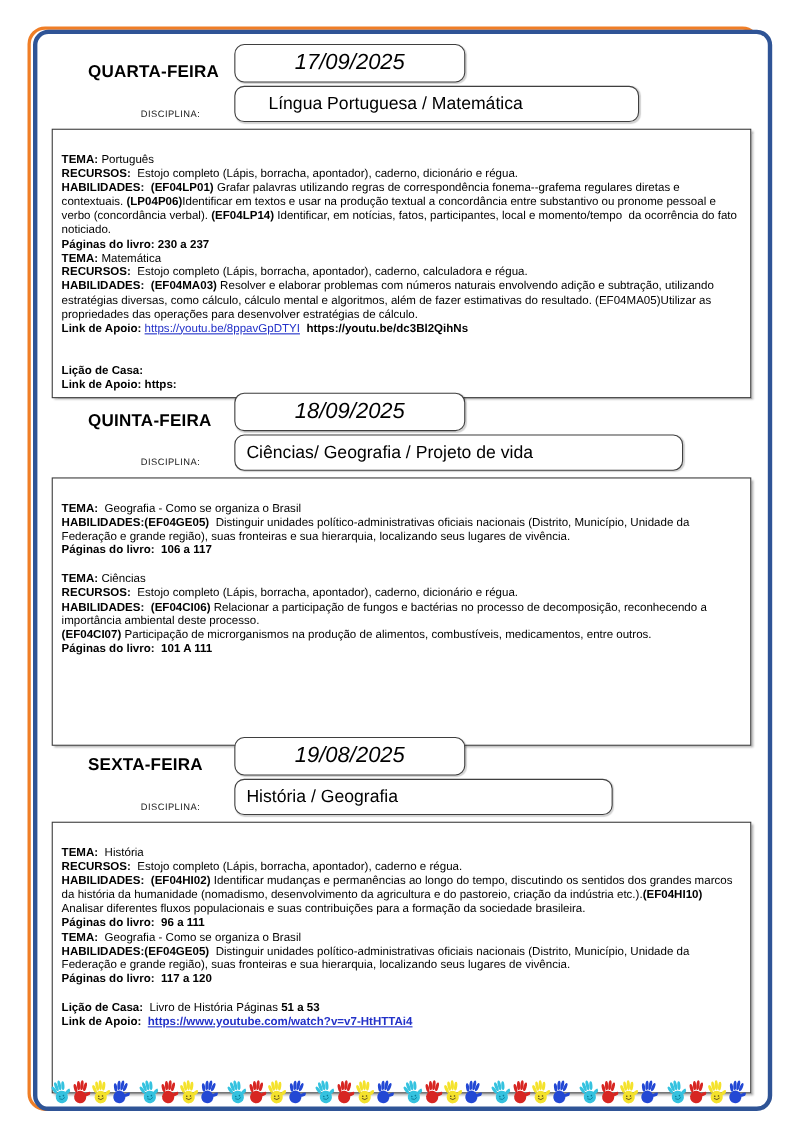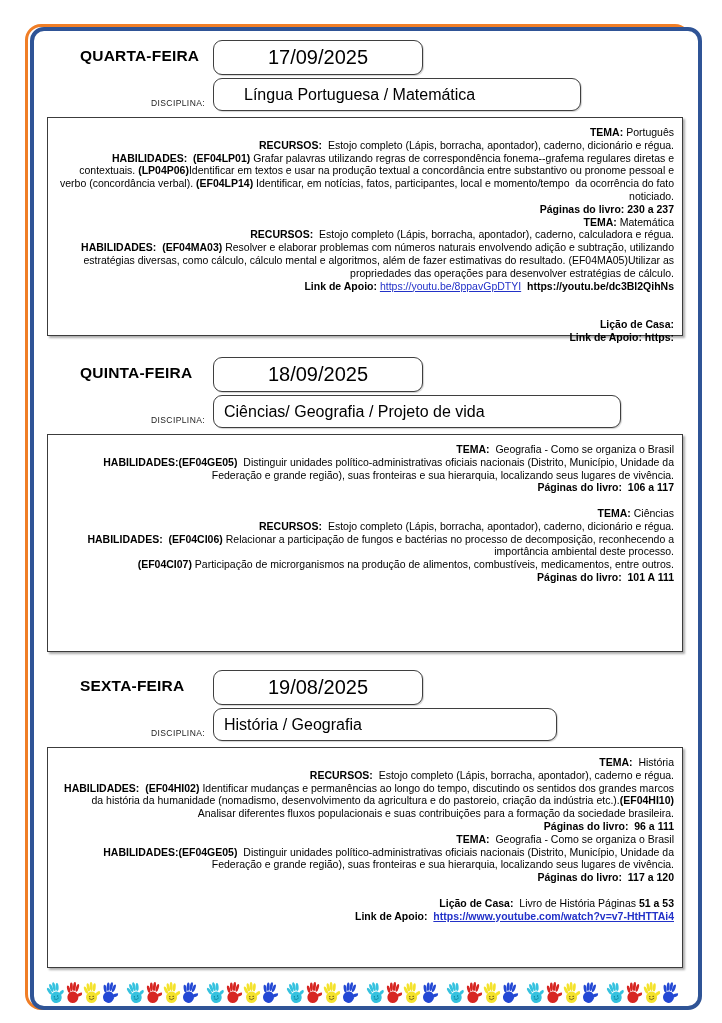--- a/index.html
+++ b/index.html
@@ -17,41 +17,41 @@
     position:absolute;left:25px;top:24px;width:660px;height:980px;
     border:3px solid var(--orange);border-radius:16px;
   }
   .border-blue{
     position:absolute;left:30px;top:27px;width:664px;height:975px;
     border:4px solid var(--blue);border-radius:14px;background:#fff;
   }
   .day{position:absolute;left:47px;width:636px;}
   .day1{top:40px;} .day2{top:357px;} .day3{top:670px;}
   .day-label{
-    position:absolute;left:33px;top:7px;margin:0;
+    position:absolute;left:33px;top:17px;margin:0;
     font-size:15.5px;font-weight:700;letter-spacing:.2px;
   }
   .field{
     position:absolute;border:1.6px solid var(--field-border);border-radius:9px;
     background:#fff;display:flex;align-items:center;
     box-shadow:1px 1px 1px rgba(0,0,0,.18);
   }
   .date-box{left:166px;top:0;width:208px;height:33px;justify-content:center;}
-  .date-box span{font-size:20px;}
+  .date-box span{font-size:20px;font-style:italic;}
   .disc-label{
-    position:absolute;left:58px;top:58px;width:100px;text-align:right;
+    position:absolute;left:58px;top:58px;width:100px;text-align:center;
     font-size:8.5px;letter-spacing:.4px;color:#1a1a1a;
   }
   .disc-box{left:166px;top:38px;height:31px;padding-left:10px;}
   .disc-box span{font-size:16px;}
   .day1 .disc-box{width:336px;padding-left:30px;} .day2 .disc-box{width:396px;} .day3 .disc-box{width:332px;}
   .content-box{
     position:absolute;left:0;top:77px;width:618px;background:#fff;
     border:1px solid #3c3c3c;box-shadow:2px 2px 2px rgba(0,0,0,.32);
-    padding:8px 8px;font-size:10.5px;line-height:12.8px;text-align:right;
+    padding:21px 8px;font-size:10.5px;line-height:12.8px;
   }
   .day1 .content-box{height:201px;} .day2 .content-box{height:200px;} .day3 .content-box{height:203px;}
   .line{white-space:pre-wrap;min-height:12.8px;}
   .b{font-weight:700;}
   a.lnk{color:var(--link);}
   .hands-row{
     position:absolute;left:38px;top:976px;width:648px;height:30px;
     display:flex;justify-content:center;align-items:flex-end;
   }
   .hand-group{display:flex;align-items:flex-end;margin:0 4px;}

